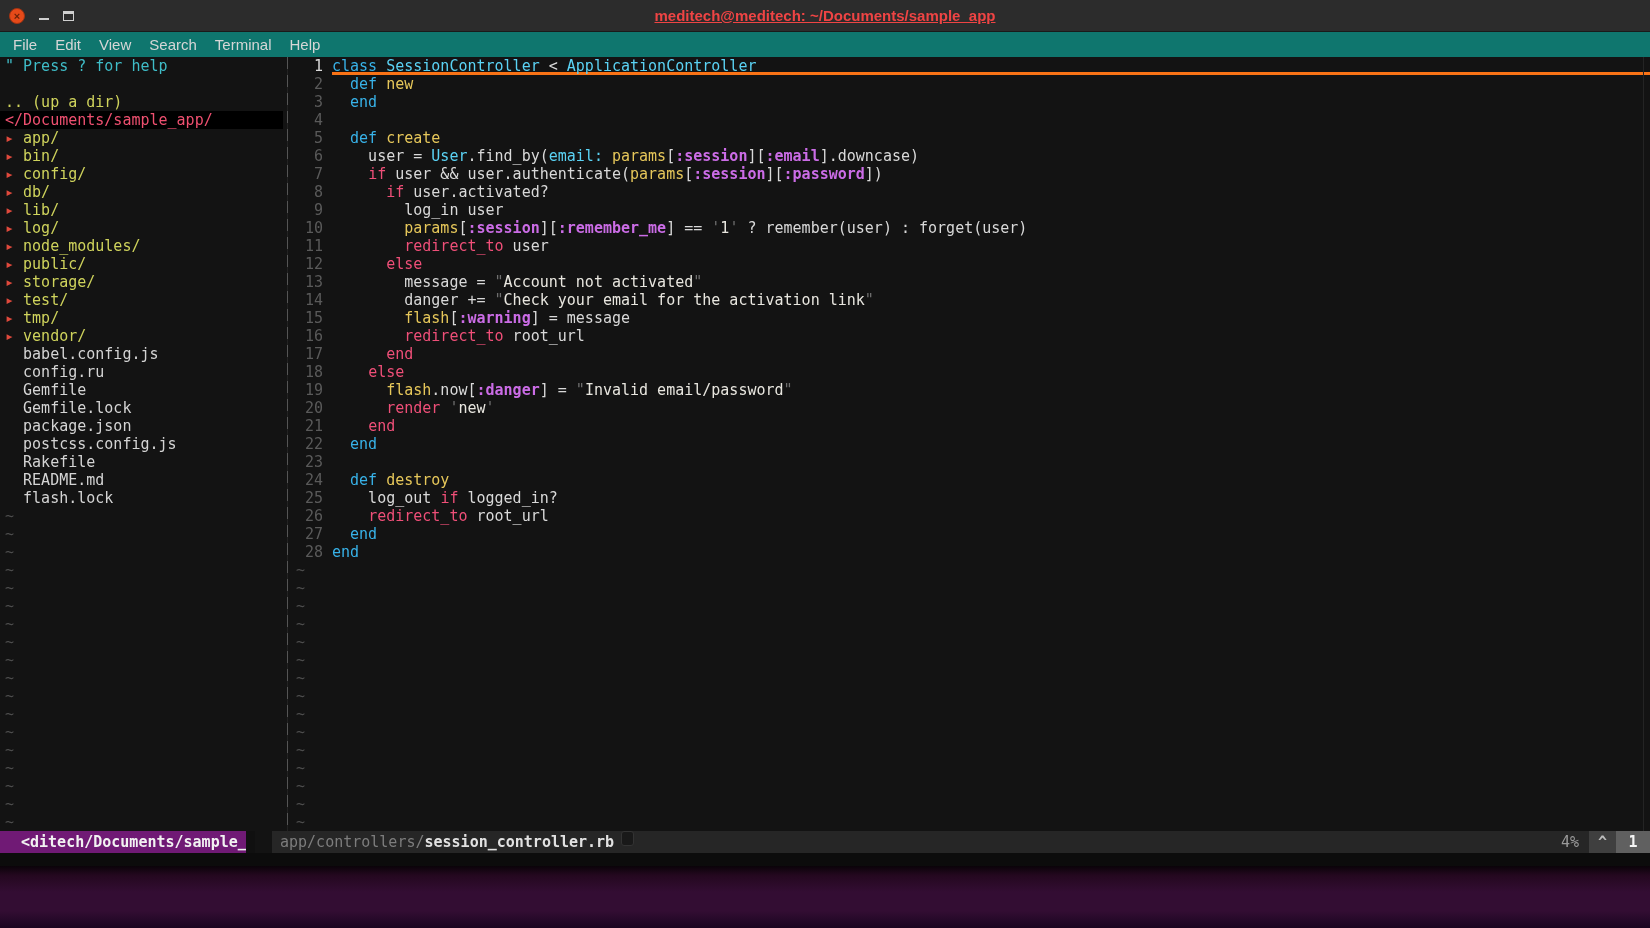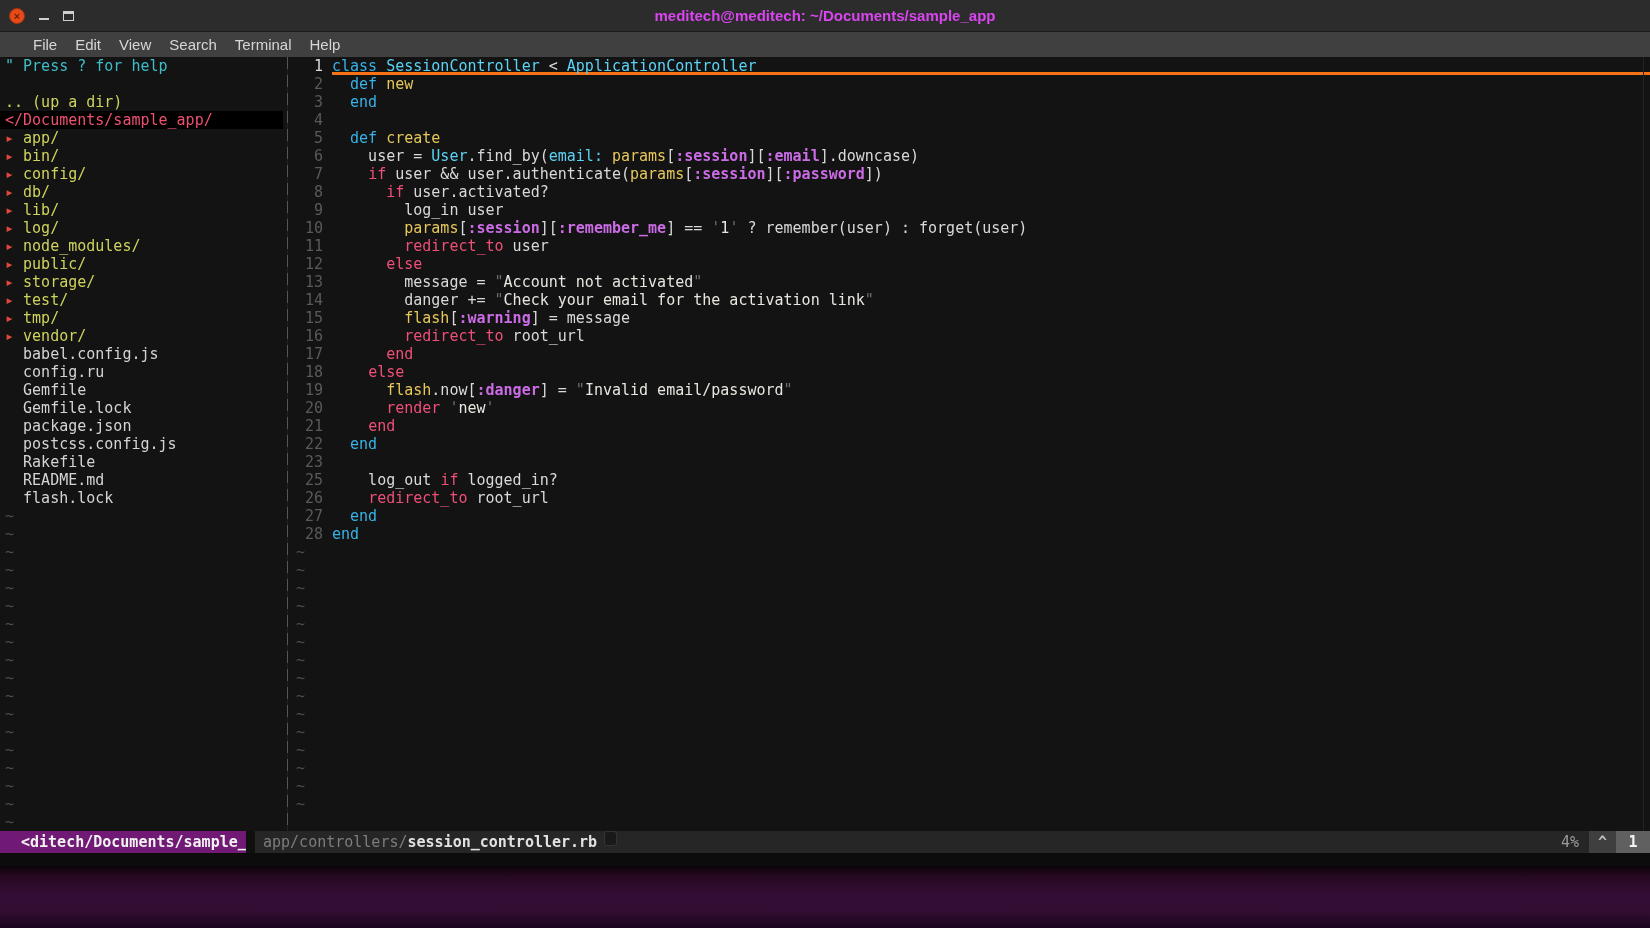--- a/index.html
+++ b/index.html
@@ -9,24 +9,24 @@
   .window { width:1650px; height:928px; display:flex; flex-direction:column; background:#131313; }
 
   
   .titlebar { height:32px; background:#2c2c2c; display:flex; align-items:center; position:relative; flex:0 0 auto; border-bottom:1px solid #1a1a1a; }
   .win-btns { display:flex; align-items:center; gap:13px; padding-left:9px; }
   .btn-close { width:16px; height:16px; border-radius:50%; background:#e64a19; border:1px solid #a33312; color:#6b2208; font:bold 11px/14px "Liberation Sans",sans-serif; text-align:center; cursor:default; }
   .btn-min { width:12px; height:12px; position:relative; }
   .btn-min::after { content:""; position:absolute; left:1px; right:1px; bottom:2px; height:2px; background:#cfcfcf; }
   .btn-restore { width:11px; height:10px; border:1px solid #cfcfcf; position:relative; }
   .btn-restore::after { content:""; position:absolute; top:0; left:0; right:0; height:2px; background:#cfcfcf; }
-  .title-text { position:absolute; left:0; right:0; text-align:center; color:#d946ef; font:bold 15px "Liberation Sans",sans-serif; }
-
-  
-  .menubar { height:25px; background:#404040; display:flex; align-items:center; padding-left:24px; flex:0 0 auto; }
+  .title-text { position:absolute; left:0; right:0; text-align:center; color:#ef4444; font:bold 15px "Liberation Sans",sans-serif;text-decoration:underline; }
+
+  
+  .menubar { height:25px; background:#0f766e; display:flex; align-items:center; padding-left:4px; flex:0 0 auto; }
   .menu-item { color:#d6d6d6; font:15px "Liberation Sans",sans-serif; padding:0 9px; }
 
   
   .vim { height:774px; display:flex; flex:0 0 auto; background:#131313; position:relative; overflow:hidden; }
 
   .nerdtree { width:283px; flex:0 0 auto; overflow:hidden; font-size:15px; }
   .trow { height:18px; line-height:18px; white-space:pre; padding-left:5px; }
   .trow.sel { background:#000000; }
 
   .vsep { width:9px; flex:0 0 auto; position:relative; }
@@ -55,21 +55,21 @@
   .tok-arrow { color:#e0493c; }
   .tok-dir   { color:#cfd35c;text-align:right; }
   .tok-file  { color:#d4d4d4; }
   .tok-root  { color:#ef5070; }
   .tok-tilde { color:#4d4d4d; }
 
   
   .statusrow { height:22px; flex:0 0 auto; display:flex; font-size:15px; }
   .status-left { width:246px; flex:0 0 auto; background:#701a75; color:#f2f2f2; font-weight:bold; line-height:22px; white-space:pre; padding-left:21px; overflow:hidden; }
   .status-sep { width:9px; flex:0 0 auto; background:#101010; }
-  .status-right { flex:1 1 auto; background:#262626; display:flex; align-items:flex-start; padding-left:8px; line-height:22px; }
+  .status-right { flex:1 1 auto; background:#262626; display:flex; align-items:flex-start; padding-left:8px; line-height:22px;margin-left:17px; }
   .path-dir { color:#7d7d7d; }
   .path-file { color:#e2e2e2; font-weight:bold; }
   .mod-chip { display:inline-block; width:13px; height:15px; background:#191919; border:1px solid #333; border-radius:3px; margin-left:7px; }
   .status-spacer { flex:1 1 auto; }
   .percent { color:#9a9a9a; padding:0 10px; }
   .chip { height:22px; line-height:22px; padding:0 9px; }
   .chip-caret { background:#3f3f3f; color:#bdbdbd; font-weight:bold; }
   .chip-line  { background:#606060; color:#f4f4f4; font-weight:bold; min-width:34px; text-align:center; }
 
   
@@ -163,20 +163,21 @@
         <div class="crow"><span class="ln">14</span><span class="code"><span class="tok-tx">        danger += </span><span class="tok-qu">"</span><span class="tok-st">Check your email for the activation link</span><span class="tok-qu">"</span></span></div>
         <div class="crow"><span class="ln">15</span><span class="code"><span class="tok-tx">        </span><span class="tok-me">flash</span><span class="tok-tx">[</span><span class="tok-sy">:warning</span><span class="tok-tx">] = message</span></span></div>
         <div class="crow"><span class="ln">16</span><span class="code"><span class="tok-tx">        </span><span class="tok-co">redirect_to</span><span class="tok-tx"> root_url</span></span></div>
         <div class="crow"><span class="ln">17</span><span class="code"><span class="tok-tx">      </span><span class="tok-co">end</span></span></div>
         <div class="crow"><span class="ln">18</span><span class="code"><span class="tok-tx">    </span><span class="tok-co">else</span></span></div>
         <div class="crow"><span class="ln">19</span><span class="code"><span class="tok-tx">      </span><span class="tok-me">flash</span><span class="tok-tx">.now[</span><span class="tok-sy">:danger</span><span class="tok-tx">] = </span><span class="tok-qu">"</span><span class="tok-st">Invalid email/password</span><span class="tok-qu">"</span></span></div>
         <div class="crow"><span class="ln">20</span><span class="code"><span class="tok-tx">      </span><span class="tok-co">render</span><span class="tok-tx"> </span><span class="tok-qu">'</span><span class="tok-st">new</span><span class="tok-qu">'</span></span></div>
         <div class="crow"><span class="ln">21</span><span class="code"><span class="tok-tx">    </span><span class="tok-co">end</span></span></div>
         <div class="crow"><span class="ln">22</span><span class="code"><span class="tok-tx">  </span><span class="tok-kw">end</span></span></div>
         <div class="crow"><span class="ln">23</span><span class="code"></span></div>
+        <div class="crow"><span class="ln">24</span><span class="code"><span class="tok-tx">  </span><span class="tok-kw">def</span><span class="tok-tx"> </span><span class="tok-me">destroy</span></span></div>
         <div class="crow"><span class="ln">25</span><span class="code"><span class="tok-tx">    log_out </span><span class="tok-co">if</span><span class="tok-tx"> logged_in?</span></span></div>
         <div class="crow"><span class="ln">26</span><span class="code"><span class="tok-tx">    </span><span class="tok-co">redirect_to</span><span class="tok-tx"> root_url</span></span></div>
         <div class="crow"><span class="ln">27</span><span class="code"><span class="tok-tx">  </span><span class="tok-kw">end</span></span></div>
         <div class="crow"><span class="ln">28</span><span class="code"><span class="tok-kw">end</span></span></div>
         <div class="crow"><span class="ln"></span><span class="code" style="margin-left: -36px;"><span class="tok-tilde">~</span></span></div>
         <div class="crow"><span class="ln"></span><span class="code" style="margin-left: -36px;"><span class="tok-tilde">~</span></span></div>
         <div class="crow"><span class="ln"></span><span class="code" style="margin-left: -36px;"><span class="tok-tilde">~</span></span></div>
         <div class="crow"><span class="ln"></span><span class="code" style="margin-left: -36px;"><span class="tok-tilde">~</span></span></div>
         <div class="crow"><span class="ln"></span><span class="code" style="margin-left: -36px;"><span class="tok-tilde">~</span></span></div>
         <div class="crow"><span class="ln"></span><span class="code" style="margin-left: -36px;"><span class="tok-tilde">~</span></span></div>

